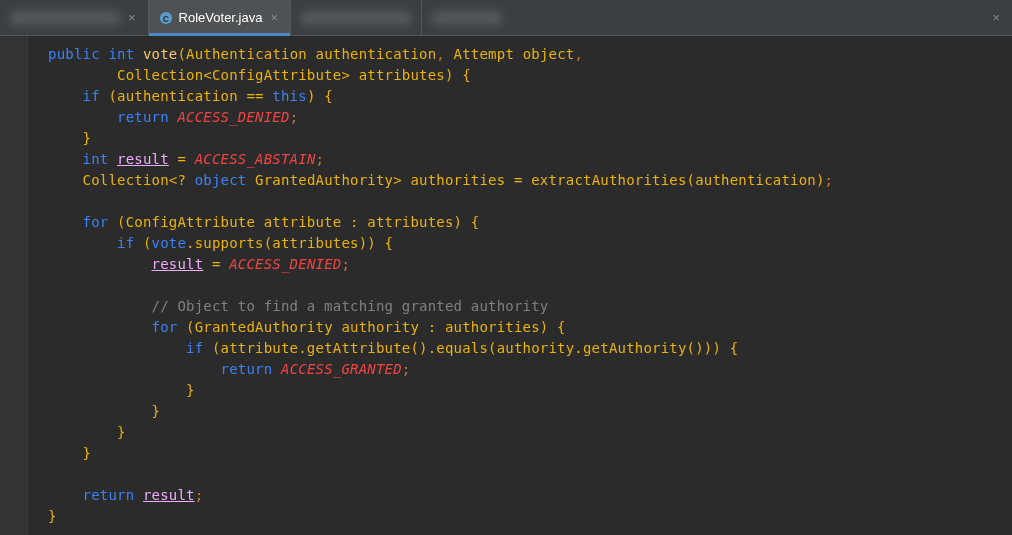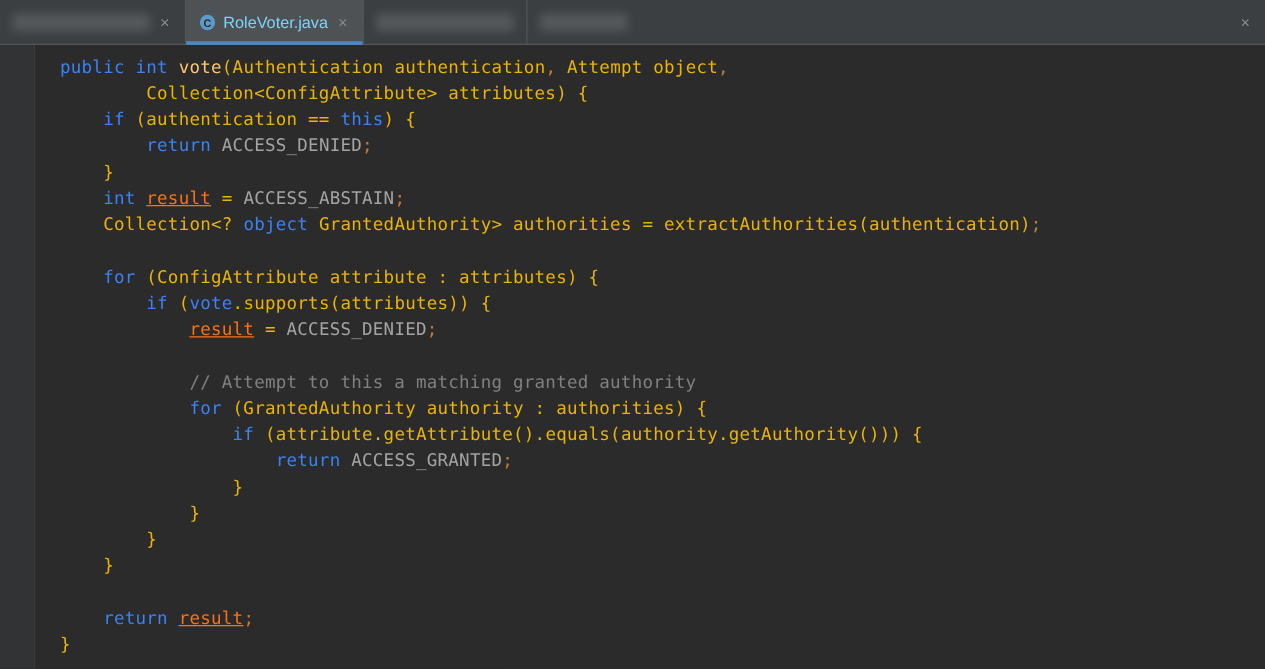--- a/index.html
+++ b/index.html
@@ -34,21 +34,21 @@
   .tab.active {
     background: #4e5254;
   }
   .tab.active::after {
     content: "";
     position: absolute;
     left: 0; right: 0; bottom: -1px;
     height: 3px;
     background: #4a88c7;
   }
-  .tab .label { color: #7dd3fc; }
+  .tab .label { color: #ffffff; }
   .tab .close {
     color: #8a8a8a;
     font-size: 13px;
     cursor: pointer;
     padding: 0 2px;
   }
   .tab svg { width: 14px; height: 14px; }
   .tab .blur {
     width: 110px;
     height: 14px;
@@ -72,22 +72,22 @@
   .code {
     padding: 8px 0 8px 20px;
     line-height: 21px;
     white-space: pre;
     flex: 1;
     letter-spacing: 0.2px;
   }
   .kw { color: #3b82f6; }
   .ident { color: #eab308; }
   .method { color: #ffc66d; margin-top: 40px; }
-  .constant { color: #a3a3a3; }
-  .var-u { color: #f97316; text-decoration: underline; }
+  .constant { color: #ef4444; font-style: italic; }
+  .var-u { color: #f0abfc; text-decoration: underline; }
   .comment { color: #808080; }
   .orange-punct { color: #cc7832; }
 </style>
 </head>
 <body>
 
 <div class="tab-bar">
   <div class="tab">
     <span class="blur"></span>
     <span class="close">×</span>
@@ -116,21 +116,21 @@
 <span>    <span class="kw">if</span><span class="ident"> (authentication == </span><span class="kw">this</span><span class="ident">) {</span></span>
 <span>        <span class="kw">return</span> <span class="constant">ACCESS_DENIED</span><span class="orange-punct">;</span></span>
 <span>    <span class="ident">}</span></span>
 <span>    <span class="kw">int </span><span class="var-u">result</span><span class="ident"> = </span><span class="constant">ACCESS_ABSTAIN</span><span class="orange-punct">;</span></span>
 <span>    <span class="ident">Collection&lt;? </span><span class="kw">object</span><span class="ident"> GrantedAuthority&gt; authorities = extractAuthorities(authentication)</span><span class="orange-punct">;</span></span>
 <span> </span>
 <span>    <span class="kw">for</span><span class="ident"> (ConfigAttribute attribute : attributes) {</span></span>
 <span>        <span class="kw">if</span><span class="ident"> (</span><span class="kw">vote</span><span class="ident">.supports(attributes)) {</span></span>
 <span>            <span class="var-u">result</span><span class="ident"> = </span><span class="constant">ACCESS_DENIED</span><span class="orange-punct">;</span></span>
 <span> </span>
-<span>            <span class="comment">// Attempt to this a matching granted authority</span></span>
+<span>            <span class="comment">// Object to find a matching granted authority</span></span>
 <span>            <span class="kw">for</span><span class="ident"> (GrantedAuthority authority : authorities) {</span></span>
 <span>                <span class="kw">if</span><span class="ident"> (attribute.getAttribute().equals(authority.getAuthority())) {</span></span>
 <span>                    <span class="kw">return</span> <span class="constant">ACCESS_GRANTED</span><span class="orange-punct">;</span></span>
 <span>                <span class="ident">}</span></span>
 <span>            <span class="ident">}</span></span>
 <span>        <span class="ident">}</span></span>
 <span>    <span class="ident">}</span></span>
 <span> </span>
 <span>    <span class="kw">return </span><span class="var-u">result</span><span class="orange-punct">;</span></span>
 <span><span class="ident">}</span></span></div>

